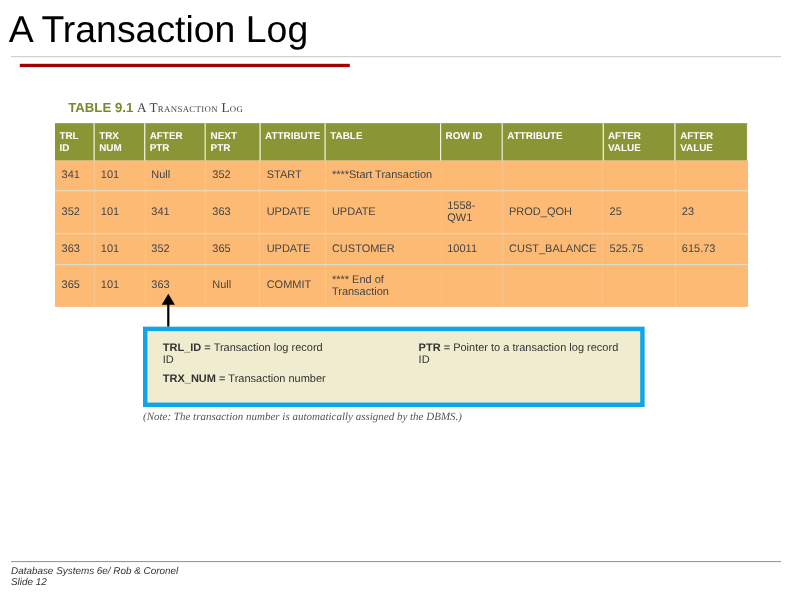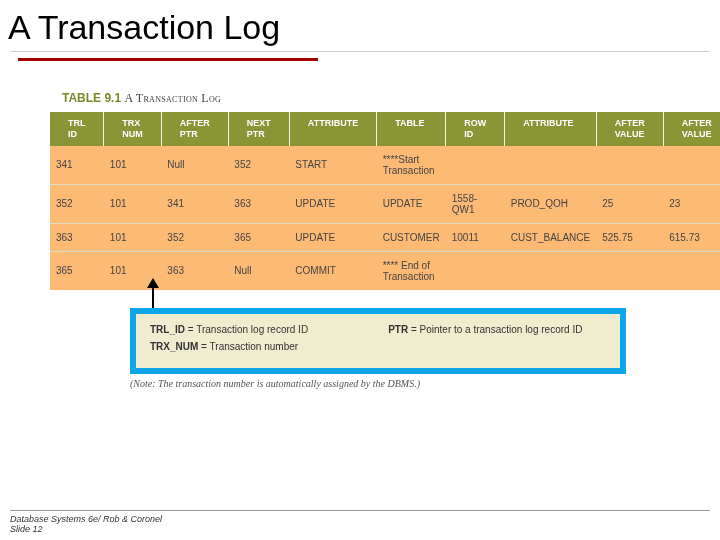--- a/index.html
+++ b/index.html
@@ -43,42 +43,42 @@
     width: 100%;
     border-collapse: collapse;
     font-size: 10px;
     background: #f5f3e0;
     color: #333;
   }
   table.log th {
     background: #8a9636;
     color: #ffffff;
     text-align: left;
-    padding: 6px 18px;
+    padding: 6px 4px;
     font-weight: bold;
     font-size: 9px;
     line-height: 1.2;
     vertical-align: top;
     border-right: 1px solid #f5f3e0;
   }
   table.log td {
     background: #fdba74;
     padding: 8px 6px;
     color: #444;
     border-top: 1px solid #e0ddc4;
     font-size: 10px;
   }
   table.log tr:first-child td { border-top: none; }
 
   .legend {
     margin: 18px 0 0 80px;
     background: #efeccf;
-    border: 6px solid #0ea5e9;
+    border: 4px solid #0ea5e9;
     padding: 10px 14px 16px 14px;
-    width: 496px;
+    width: 456px;
     font-size: 10px;
     color: #333;
     position: relative;
   }
   .legend-row1 { display: flex; gap: 80px; }
   .legend-row2 { margin-top: 6px; }
   .legend b { font-weight: bold; }
   .legend-note {
     font-size: 10px;
     color: #555;

